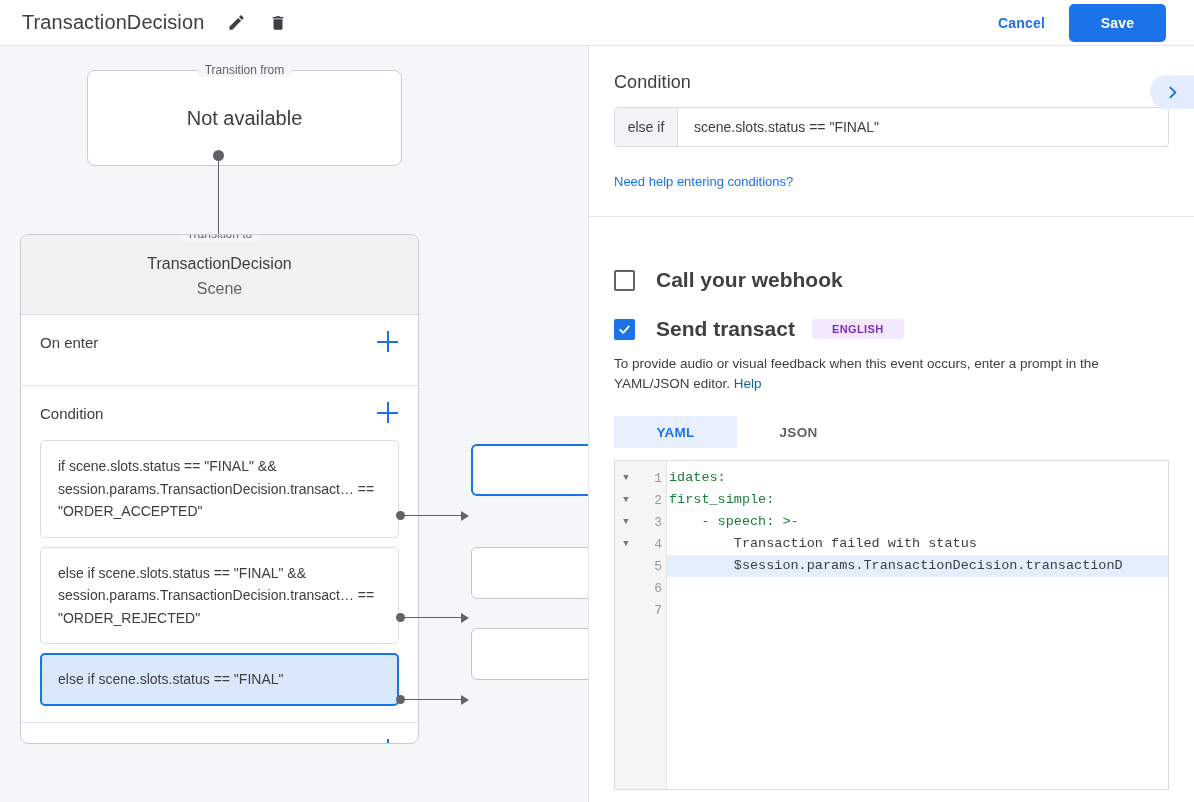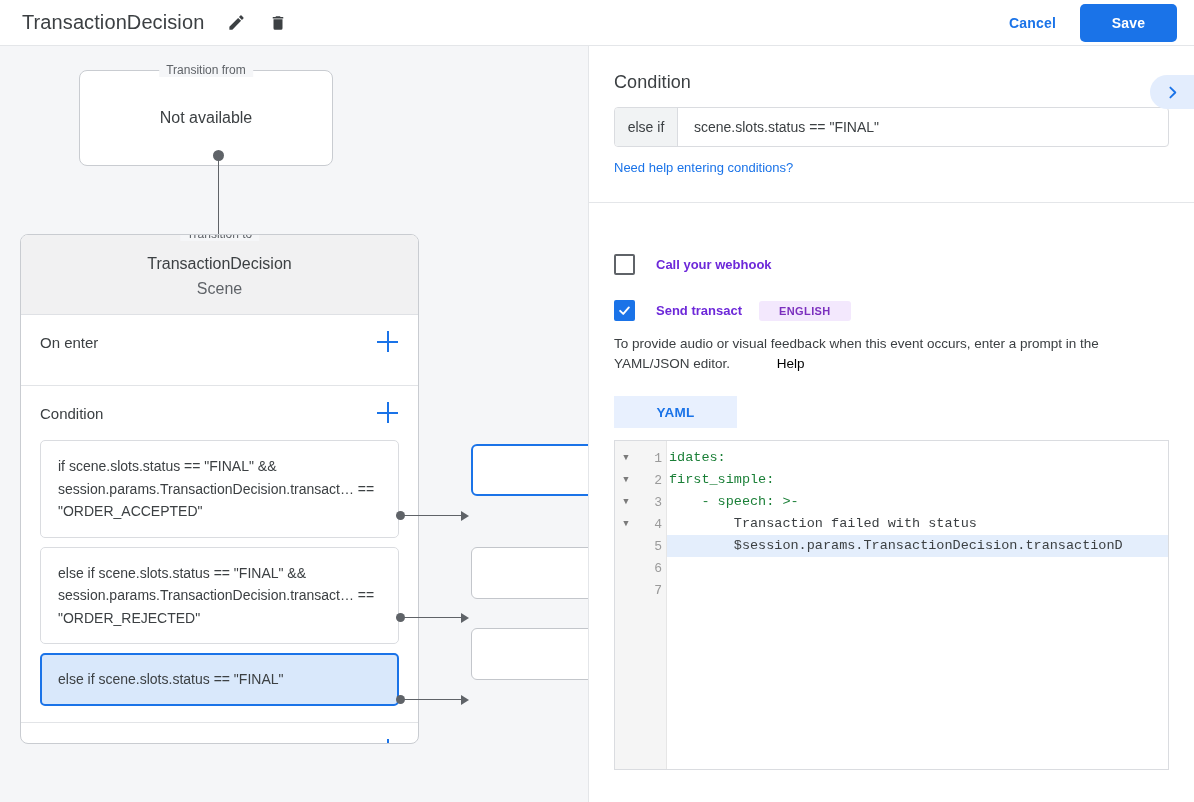--- a/index.html
+++ b/index.html
@@ -41,21 +41,21 @@
     letter-spacing: .2px;
     padding: 8px 14px; cursor: pointer;
     border-radius: 4px;
   }
   .save-btn {
     background: #1a73e8; border: none;
     color: #ffffff; font-size: 14px; font-weight: 600;
     font-family: "Liberation Sans", sans-serif;
     letter-spacing: .2px;
     height: 38px; min-width: 97px;
-    margin-left: 10px; margin-right: 17px;
+    margin-left: 10px; margin-right: 28px;
     border-radius: 5px; cursor: pointer;
   }
 
   
   .canvas {
     position: absolute; left: 0; top: 46px;
     width: 588px; height: 756px;
     background: #f5f6f8;
     overflow: hidden;
   }
@@ -71,24 +71,24 @@
   .fs-legend {
     position: absolute; top: -8px; left: 50%;
     transform: translateX(-50%);
     background: #f5f6f8;
     padding: 0 7px;
     font-size: 12px; color: #5f6368;
     white-space: nowrap;
   }
 
   
-  #tfrom { left: 79px; top: 24px; width: 254px; height: 96px; }
+  #tfrom { left: 87px; top: 24px; width: 315px; height: 96px; }
   #tfrom .body {
     display: flex; align-items: center; justify-content: center;
-    height: 100%; font-size: 16px; color: #3c4043;
+    height: 100%; font-size: 20px; color: #3c4043;
   }
 
   
   .conn-line {
     position: absolute; left: 218px; top: 109px;
     width: 1px; height: 96px; background: #5f6368;
   }
   .conn-dot {
     position: absolute; left: 213px; top: 104px;
     width: 11px; height: 11px; border-radius: 50%;
@@ -212,55 +212,55 @@
     display: flex; align-items: center; justify-content: center;
     font-size: 14px; color: #3c4043;
   }
   .cond-value {
     flex: 1 1 auto;
     display: flex; align-items: center;
     padding-left: 16px;
     font-size: 14px; color: #3c4043;
   }
   .help-link {
-    display: inline-block; margin-top: 13px;
+    display: inline-block; margin-top: 27px;
     font-size: 13px; color: #1a73e8; cursor: pointer;
   }
 
   .panel-sec.bottom { padding-top: 26px; }
   .sub-h { font-size: 18px; color: #3c4043; }
 
   .chk-row { display: flex; align-items: center; margin-top: 25px; }
   .chk {
     width: 21px; height: 21px;
     border: 2px solid #5f6368; border-radius: 2px;
     background: #ffffff; cursor: pointer;
     flex: 0 0 21px;
   }
   .chk.on {
     background: #1a73e8; border-color: #1a73e8;
     display: flex; align-items: center; justify-content: center;
   }
   .chk-label {
-    margin-left: 21px; font-size: 13px;
-    font-weight: bold; color: #6d28d9;
+    margin-left: 21px; font-size: 21px;
+    font-weight: bold; color: #404040;
   }
   .lang-badge {
     margin-left: 17px;
     background: #f3e8fd; color: #7b2fbe;
     font-size: 11px; font-weight: bold;
     letter-spacing: .4px;
     padding: 4px 20px; border-radius: 3px;
   }
   .hint {
     margin-top: 13px; font-size: 13.5px;
     line-height: 20px; color: #3c4043;
     max-width: 560px;
   }
-  .hint a { color: #000000; text-decoration: none; cursor: pointer; margin-left: 43px; }
+  .hint a { color: #0369a1; text-decoration: none; cursor: pointer; }
 
   .tabs { display: flex; margin-top: 22px; }
   .tab {
     min-width: 123px; height: 32px;
     display: flex; align-items: center; justify-content: center;
     font-size: 13.5px; font-weight: bold; letter-spacing: .3px;
     color: #5f6368; cursor: pointer;
   }
   .tab.active { background: #e8f0fe; color: #1a73e8; }
 
@@ -426,20 +426,21 @@
         </svg>
       </span>
       <span class="chk-label">Send transact</span>
       <span class="lang-badge">ENGLISH</span>
     </div>
 
     <div class="hint"><span>To provide audio or visual feedback when this event occurs, enter a prompt in the YAML/JSON editor. </span><a>Help</a></div>
 
     <div class="tabs">
       <div class="tab active">YAML</div>
+      <div class="tab">JSON</div>
     </div>
 
     <div class="editor">
       <div class="gutter">
         <div class="g-row">
             <span class="fold">▼</span>
             <span class="lnum">1</span>
           </div>
         <div class="g-row">
             <span class="fold">▼</span>

